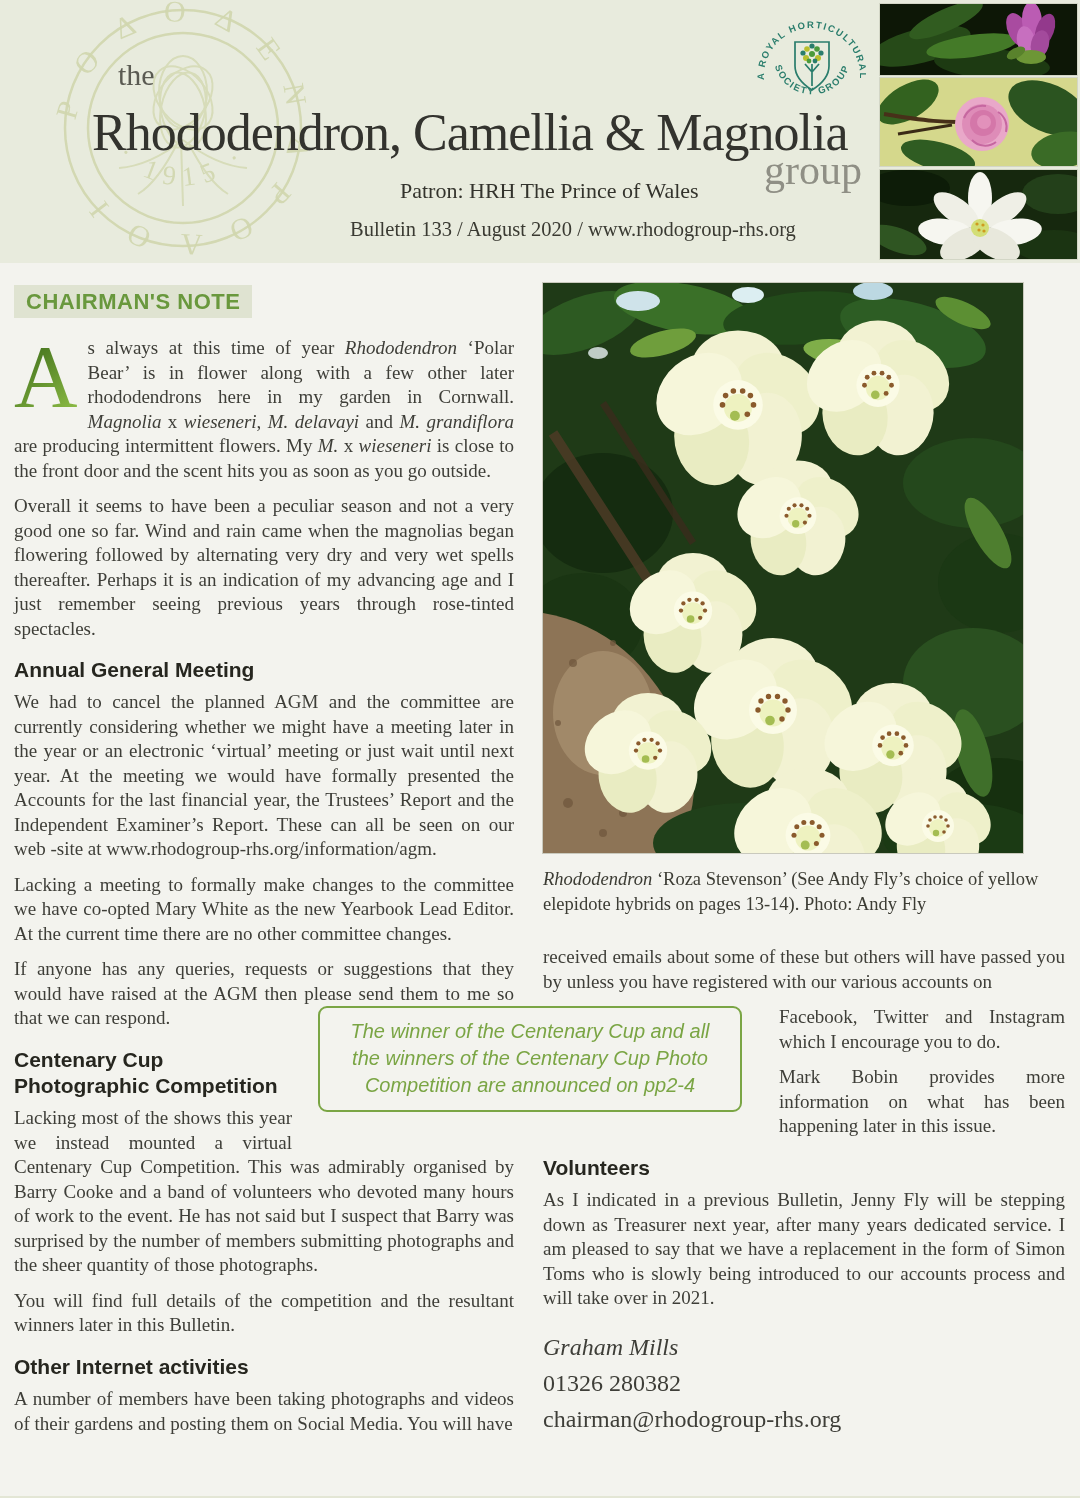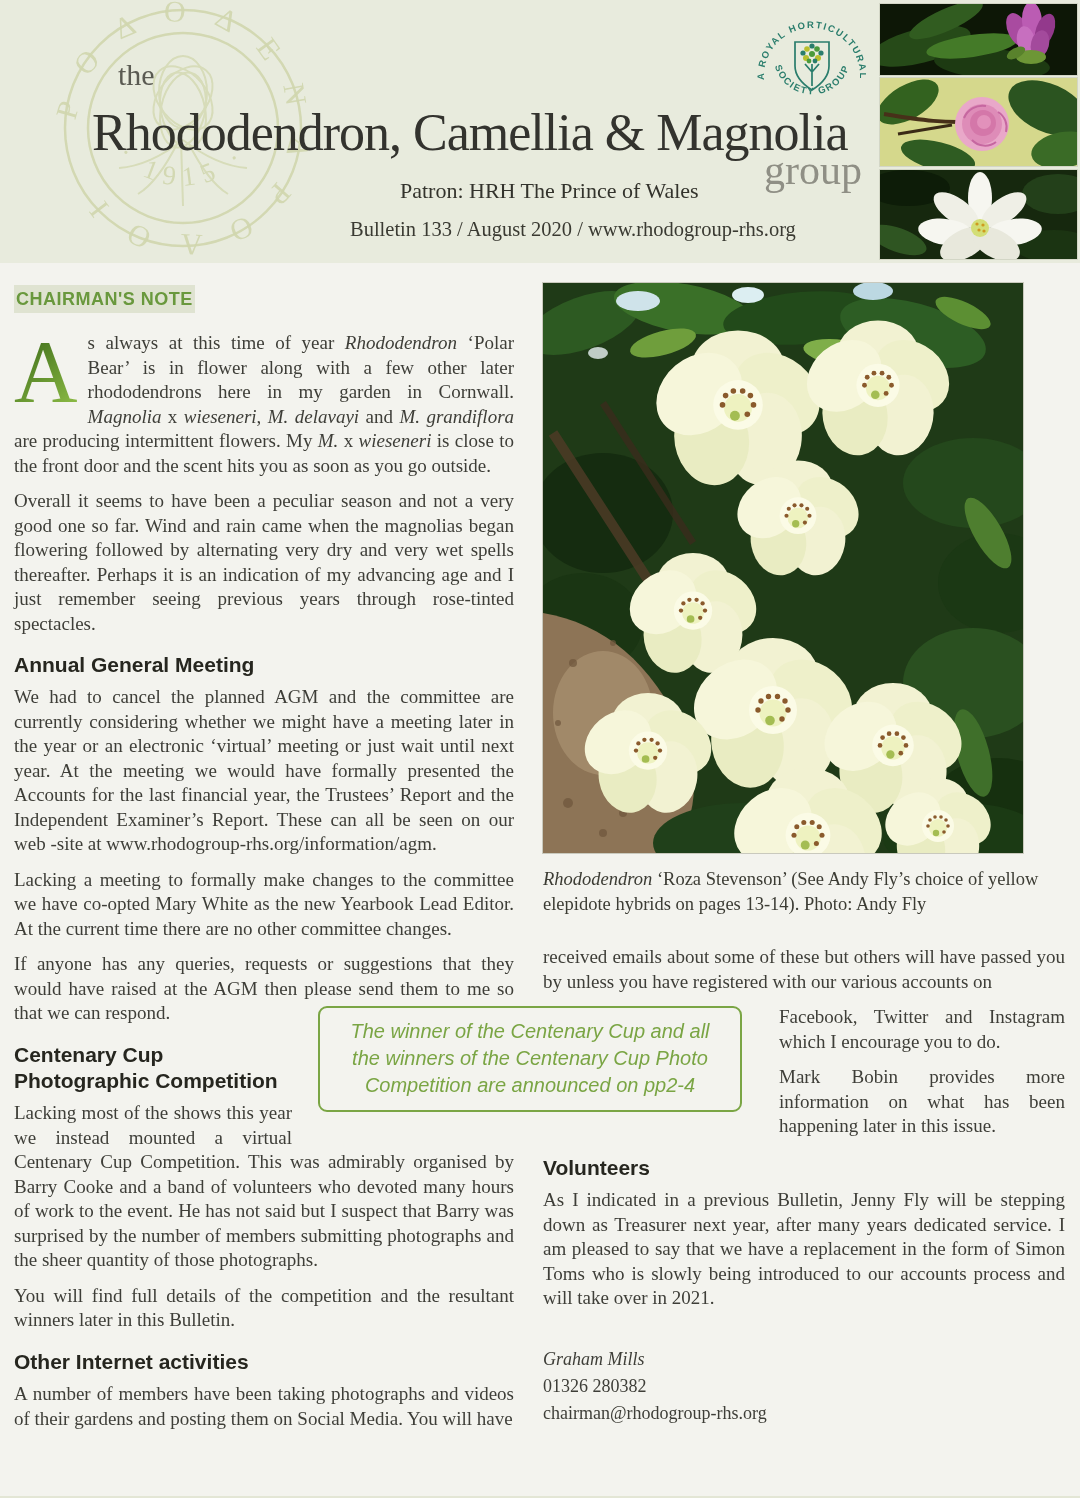--- a/index.html
+++ b/index.html
@@ -16,22 +16,22 @@
   .patron{position:absolute;left:400px;top:178px;width:448px;text-align:left;font-size:22px;color:#33332c;}
   .bulletin-line{position:absolute;left:350px;top:218px;width:498px;font-size:20.5px;color:#3a3a32;}
   .rhs-badge{position:absolute;left:752px;top:6px;}
   
   .photo-strip{position:absolute;left:877px;top:0;width:203px;height:263px;background:#e8ebdd;}
   .photo-strip .ph{position:absolute;left:3px;width:197px;outline:1px solid #d3d6c6;}
   
   .left-col{position:absolute;left:14px;top:283px;width:500px;}
   .right-col{position:absolute;left:543px;top:283px;width:522px;}
   .section-badge{display:inline-block;background:#dfe3d1;color:#69983d;
-        font-family:"Liberation Sans",sans-serif;font-weight:bold;font-size:18px;
-        letter-spacing:.5px;padding:4px 2px 3px;margin:2px 0 18px;}
+        font-family:"Liberation Sans",sans-serif;font-weight:bold;font-size:22px;
+        letter-spacing:.5px;padding:4px 12px 3px;margin:2px 0 18px;}
   p.body{margin:0 0 11px;font-size:19px;line-height:1.29;text-align:justify;}
   h2.sans{font-family:"Liberation Sans",sans-serif;font-size:21px;color:#26261f;
         margin:16px 0 7px;line-height:1.25;}
   .dropcap{float:left;font-size:88px;line-height:.76;padding:8px 10px 0 0;
         color:#5e8f33;font-family:"Liberation Serif",serif;}
   @supports (-webkit-background-clip:text){
     .dropcap{background:linear-gradient(140deg,#47761f 20%,#8ab944 90%);
              -webkit-background-clip:text;background-clip:text;color:transparent;}
   }
   .cutout-r{float:right;width:222px;height:112px;}
@@ -39,21 +39,21 @@
   .clear{clear:both;}
   
   .photo-frame{width:480px;height:570px;outline:1px solid #c9c9bd;margin:0 0 10px;}
   .caption{font-size:18.5px;line-height:1.36;color:#3c3c34;width:505px;margin:0 0 28px;}
   
   .green-box{position:absolute;left:318px;top:1006px;width:392px;min-height:70px;
         border:2px solid #7aa544;border-radius:9px;padding:10px 14px;
         display:flex;align-items:center;justify-content:center;text-align:center;
         font-family:"Liberation Sans",sans-serif;font-style:italic;
         font-size:20px;line-height:1.36;color:#7aa544;}
-  .sig{margin-top:35px;font-size:18px;line-height:1.5;}
+  .sig{margin-top:18px;font-size:24px;line-height:1.5;}
   .sig .name{font-style:italic;}
   
   .footer{position:absolute;left:0;top:1496px;width:1080px;height:74px;background:#e3e6d5;}
   .footer-label{position:absolute;left:12px;top:18px;font-size:18px;letter-spacing:2px;
         color:#7c9b40;font-family:"Liberation Serif",serif;}
   .toc{position:absolute;left:138px;top:16px;width:930px;font-size:18px;color:#30302a;}
   .toc-row{margin-bottom:15px;}
   .toc-row .fitem{margin-right:26px;white-space:nowrap;}
   .toc .pg{color:#7fa83d;}
 </style>

